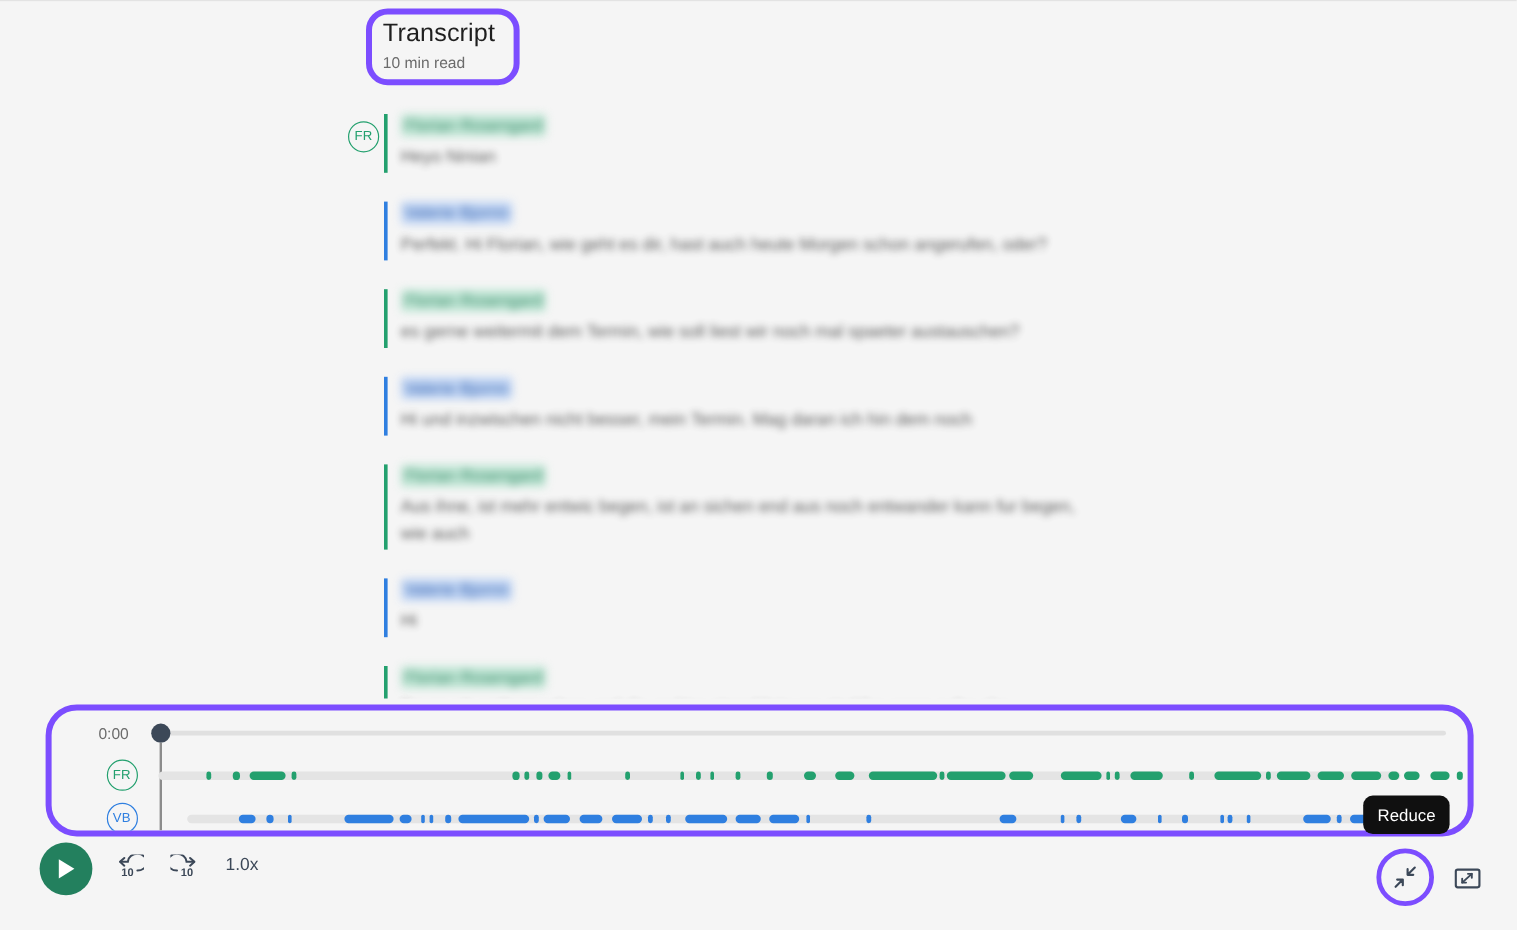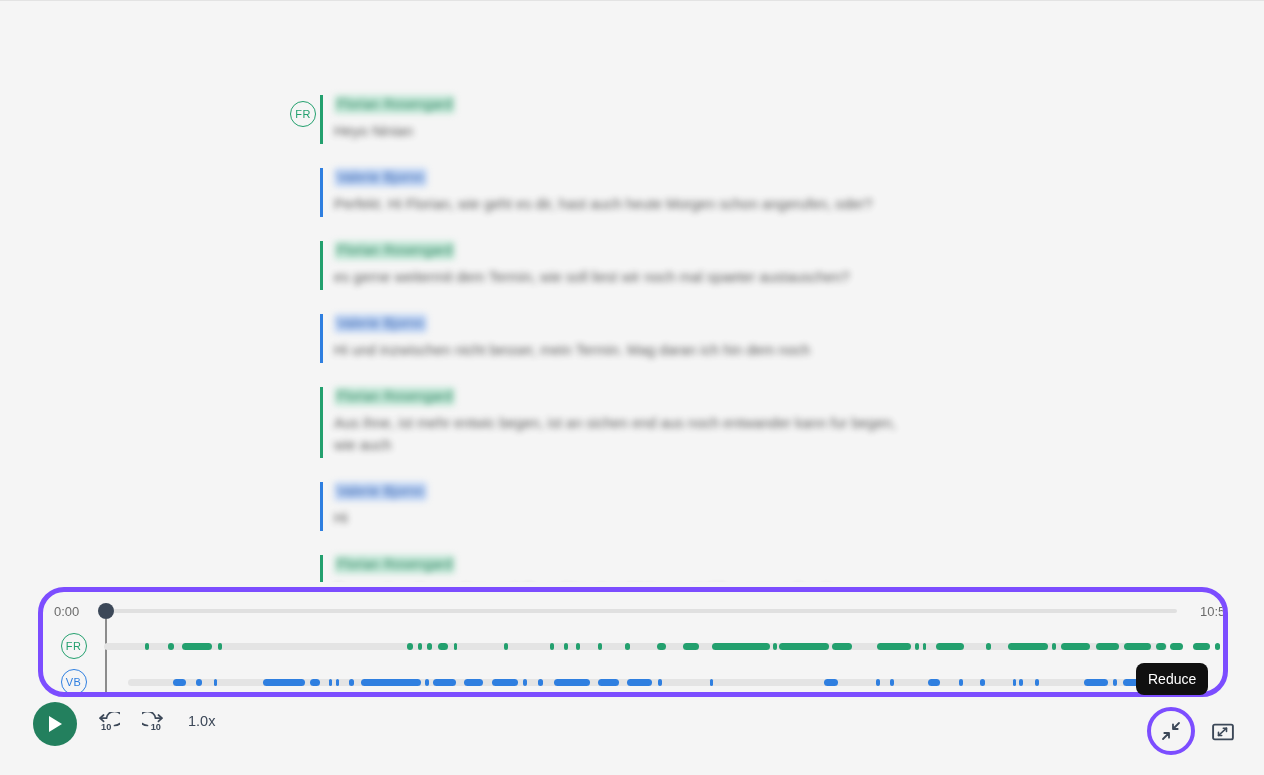--- a/index.html
+++ b/index.html
@@ -145,20 +145,21 @@
     background: #f5f5f5;
     border: 5px solid #7c4dff;
     border-radius: 26px;
     box-sizing: border-box;
   }
   .panel-inner {
     position: absolute;
     inset: 5px;
     overflow: hidden;
     border-radius: 21px;
+    margin-left: 28px;
   }
 
   .time-label {
     position: absolute;
     font-size: 13px;
     color: #6b6b6b;
     top: 12px;
   }
   .time-start { left: 11px; }
   .time-end { left: 1157px; white-space: nowrap; }
@@ -331,20 +332,27 @@
     padding: 0;
     cursor: pointer;
     color: #3c4858;
   }
 </style>
 </head>
 <body>
 
 <div class="app">
 
+  <div class="transcript-header-wrap">
+    <div class="focus-ring-rect"></div>
+    <div class="transcript-header">
+      <div class="transcript-title">Transcript</div>
+      <div class="transcript-sub">10 min read</div>
+    </div>
+  </div>
 
   <div class="transcript-body" id="transcript-list">
       <div class="entry-row" style="margin-top: 8px;">
         <div class="avatar-col">
           <div class="avatar">FR</div>
         </div>
         <div class="bubble">
           <div><span class="speaker-name">Florian Rosengard</span></div>
           <div class="utterance">Heyo Ninian</div>
         </div>

